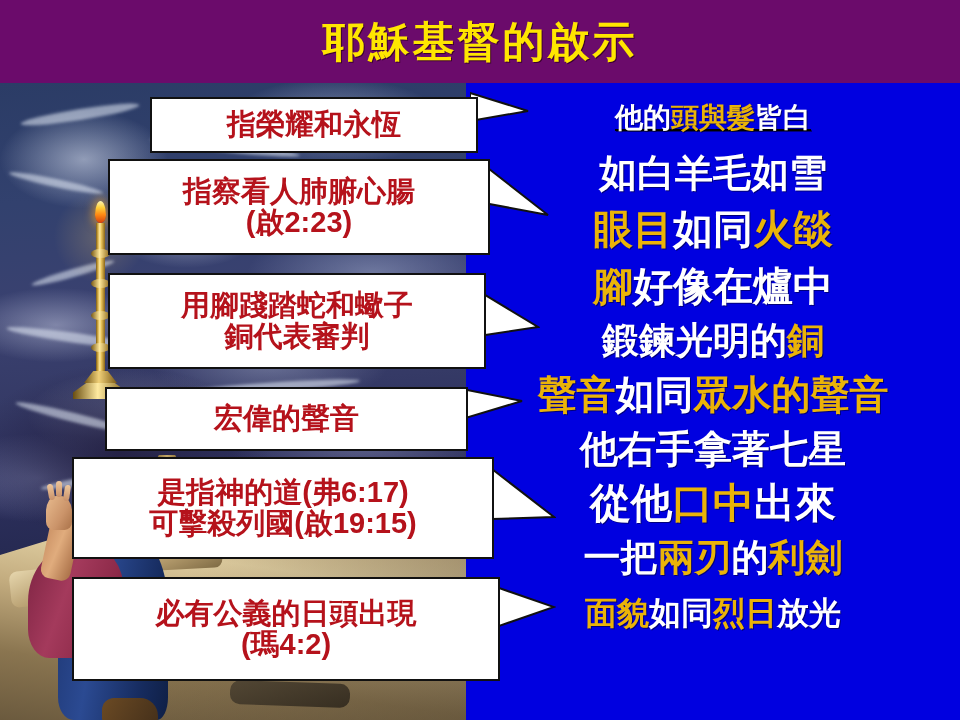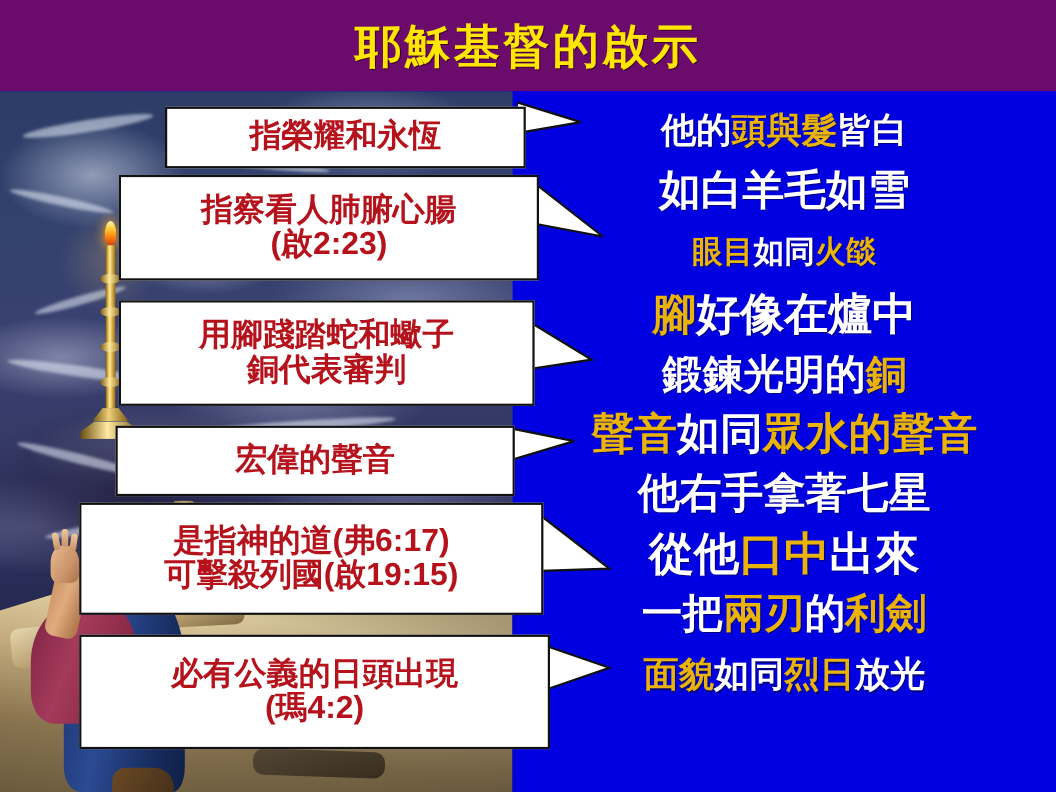--- a/index.html
+++ b/index.html
@@ -333,29 +333,29 @@
       <div class="line">是指神的道(弗6:17)</div>
       <div class="line">可擊殺列國(啟19:15)</div>
     </div>
 
     <div class="callout" style="left:72px; top:494px; width:428px; height:104px;">
       <div class="line">必有公義的日頭出現</div>
       <div class="line">(瑪4:2)</div>
     </div>
 
     <div id="scripture">
-        <div class="verse-line" style="font-size: 32px; height: 57px; display: flex; align-items: center; justify-content: center;">
+        <div class="verse-line" style="font-size: 28px; height: 57px; display: flex; align-items: center; justify-content: center; text-decoration: underline;">
           <span class="w">他的</span>
           <span class="y">頭與髮</span>
           <span class="w">皆白</span>
         </div>
         <div class="verse-line" style="font-size: 38px; height: 54px; display: flex; align-items: center; justify-content: center;">
           <span class="w">如白羊毛如雪</span>
         </div>
-        <div class="verse-line" style="font-size: 28px; height: 57px; display: flex; align-items: center; justify-content: center;">
+        <div class="verse-line" style="font-size: 40px; height: 57px; display: flex; align-items: center; justify-content: center;">
           <span class="y">眼目</span>
           <span class="w">如同</span>
           <span class="y">火燄</span>
         </div>
         <div class="verse-line" style="font-size: 40px; height: 57px; display: flex; align-items: center; justify-content: center;">
           <span class="y">腳</span>
           <span class="w">好像在爐中</span>
         </div>
         <div class="verse-line" style="font-size: 37px; height: 53px; display: flex; align-items: center; justify-content: center;">
           <span class="w">鍛鍊光明的</span>

